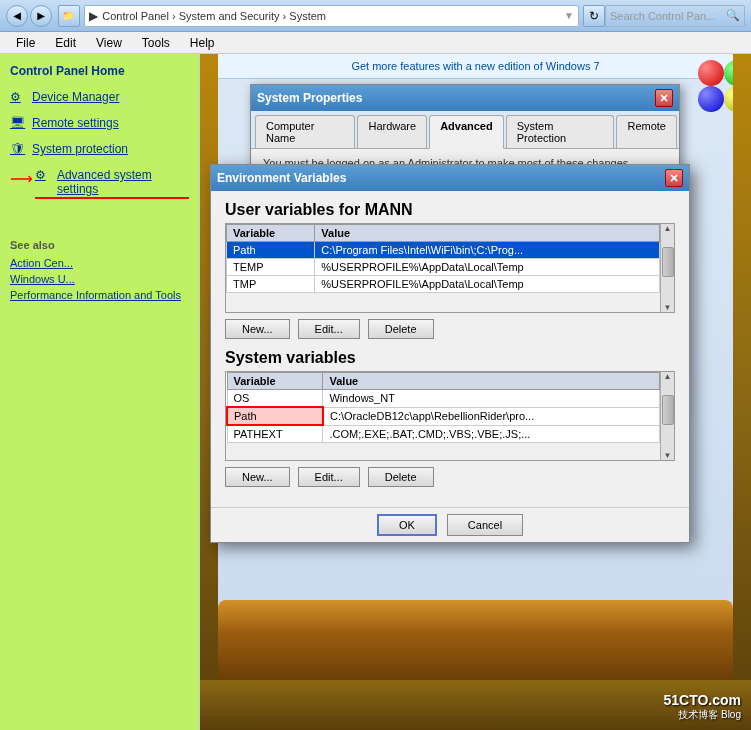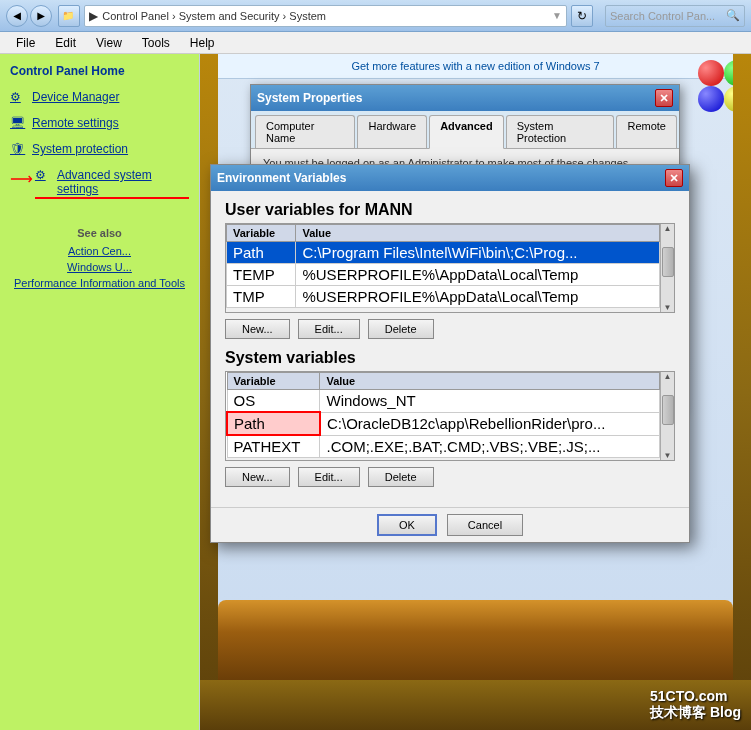--- a/index.html
+++ b/index.html
@@ -58,21 +58,21 @@
       background: linear-gradient(to bottom, #ddeeff, #aac8e8);
       border-radius: 2px;
       display: flex; align-items: center; justify-content: center;
       cursor: pointer;
     }
     .search-bar {
       width: 140px;
       height: 22px;
       border: 1px solid #9ab5cc;
       border-radius: 2px;
-      margin-left: 12px;
+      margin-left: 0;
       padding: 0 4px;
       font-size: 11px;
       color: #999;
       display: flex; align-items: center;
     }
 
     
     .menubar {
       background: #f0f0f0;
       height: 22px;
@@ -331,21 +331,21 @@
       background: #d0d8e8;
       border: 1px solid #999;
       padding: 2px 6px;
       font-size: 11px;
       font-weight: bold;
       text-align: left;
     }
     .env-table td {
       border: 1px solid #ccc;
       padding: 2px 6px;
-      font-size: 15px;
+      font-size: 11px;
     }
     .env-table tr.selected td {
       background: #0055cc;
       color: white;
     }
     .env-buttons {
       display: flex;
       gap: 8px;
       margin-bottom: 10px;
     }
@@ -406,22 +406,22 @@
       position: absolute;
       bottom: 8px;
       right: 10px;
       color: white;
       font-size: 14px;
       font-weight: bold;
       text-shadow: 1px 1px 2px #000;
       z-index: 30;
     }
     .watermark-sub {
-      font-size: 14px;
-      font-weight: bold;
+      font-size: 10px;
+      font-weight: normal;
       text-align: right;
     }
 
     
     .bottom-band {
       position: absolute;
       bottom: 0; left: 0; right: 0;
       height: 50px;
       background: linear-gradient(to bottom, #8b6914, #5a3e0a);
       z-index: 5;
@@ -534,21 +534,21 @@
       <span>System protection</span>
     </div>
     <div class="advanced-link-container">
       <span class="red-arrow">⟶</span>
       <div class="sidebar-link" style="border-bottom:2px solid red;padding-bottom:1px;">
         <span class="link-icon">⚙</span>
         <span>Advanced system settings</span>
       </div>
     </div>
 
-    <div style="margin-top:20px;text-align:center;">
+    <div style="margin-top:32px;">
       <div class="sidebar-section">See also</div>
       <a class="sidebar-small-link">Action Cen...</a>
       <a class="sidebar-small-link">Windows U...</a>
       <a class="sidebar-small-link">Performance Information and Tools</a>
     </div>
   </div>
 
   <div class="content">
     <div class="content-inner">
 

